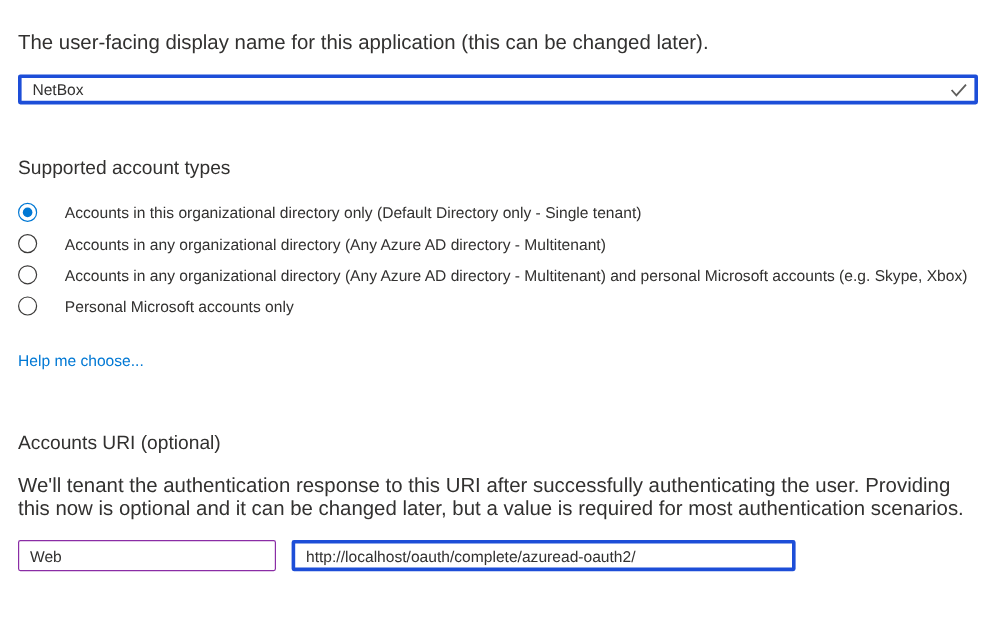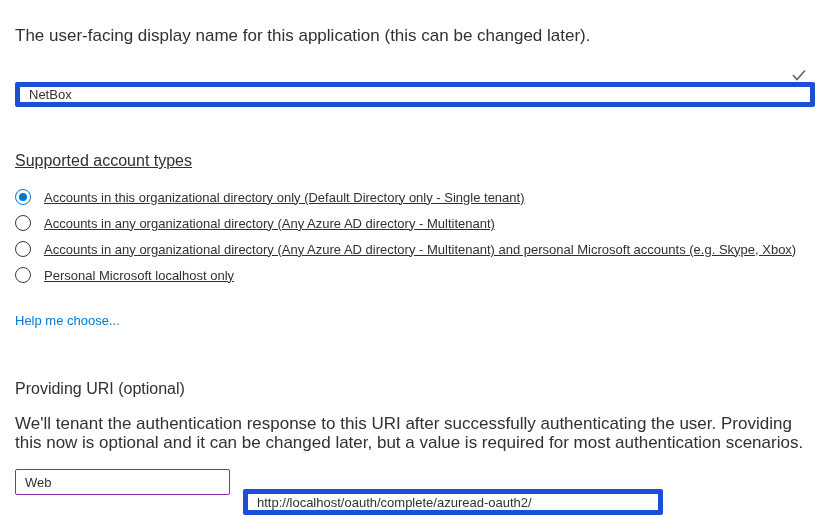--- a/index.html
+++ b/index.html
@@ -33,47 +33,46 @@
   .name-desc { margin-top: 15px; }
 
   .input-wrap {
     position: relative;
     margin-top: 17px;
     width: 800px;
     height: 25px;
   }
   .text-input {
     width: 100%; height: 100%;
-    border: 5px solid #1d4ed8;
+    border: 3px solid #1d4ed8;
     border-radius: 2px;
     padding: 2px 30px 2px 9px;
     font-family: "Liberation Sans", sans-serif;
     font-size: 13px;
     color: #323130;
     outline: none;
     background: #ffffff;
-    margin-top: 20px;
   }
   .check-icon {
     position: absolute;
     right: 9px; top: 50%;
     transform: translateY(-50%);
     width: 14px; height: 12px;
     display: block;
   }
 
-  .account-section { margin-top: 64px; text-decoration: underline; }
+  .account-section { margin-top: 44px; }
   .question { margin-top: 21px; }
 
   .radio-list { margin-top: 13px; }
   .radio-row {
     display: flex;
     align-items: center;
     height: 26px;
-    gap: 13px;
+    gap: 23px;
     cursor: pointer;
   }
   .radio-outer {
     width: 16px; height: 16px;
     border: 1px solid #3b3a39;
     border-radius: 50%;
     flex: 0 0 auto;
     position: relative;
     background: #ffffff;
   }
@@ -154,29 +153,29 @@
       <div class="radio-row">
         <span class="radio-outer"></span>
         <span class="radio-label">Accounts in any organizational directory (Any Azure AD directory - Multitenant)</span>
       </div>
       <div class="radio-row">
         <span class="radio-outer"></span>
         <span class="radio-label">Accounts in any organizational directory (Any Azure AD directory - Multitenant) and personal Microsoft accounts (e.g. Skype, Xbox)</span>
       </div>
       <div class="radio-row">
         <span class="radio-outer"></span>
-        <span class="radio-label">Personal Microsoft localhost only</span>
+        <span class="radio-label">Personal Microsoft accounts only</span>
       </div>
     </div>
 
     <a class="help-link">Help me choose...</a>
   </div>
 
   <div class="redirect-section">
-    <div class="section-title">Providing URI (optional)</div>
+    <div class="section-title">Accounts URI (optional)</div>
     <div class="body-text redirect-desc">We'll tenant the authentication response to this URI after successfully authenticating the user. Providing this now is optional and it can be changed later, but a value is required for most authentication scenarios.</div>
 
     <div class="uri-row">
       <div class="platform-select">
         <span>Web</span>
 
       </div>
       <div class="input-wrap uri-input-wrap">
         <input class="text-input" type="text" value="http://localhost/oauth/complete/azuread-oauth2/" style="">
         

